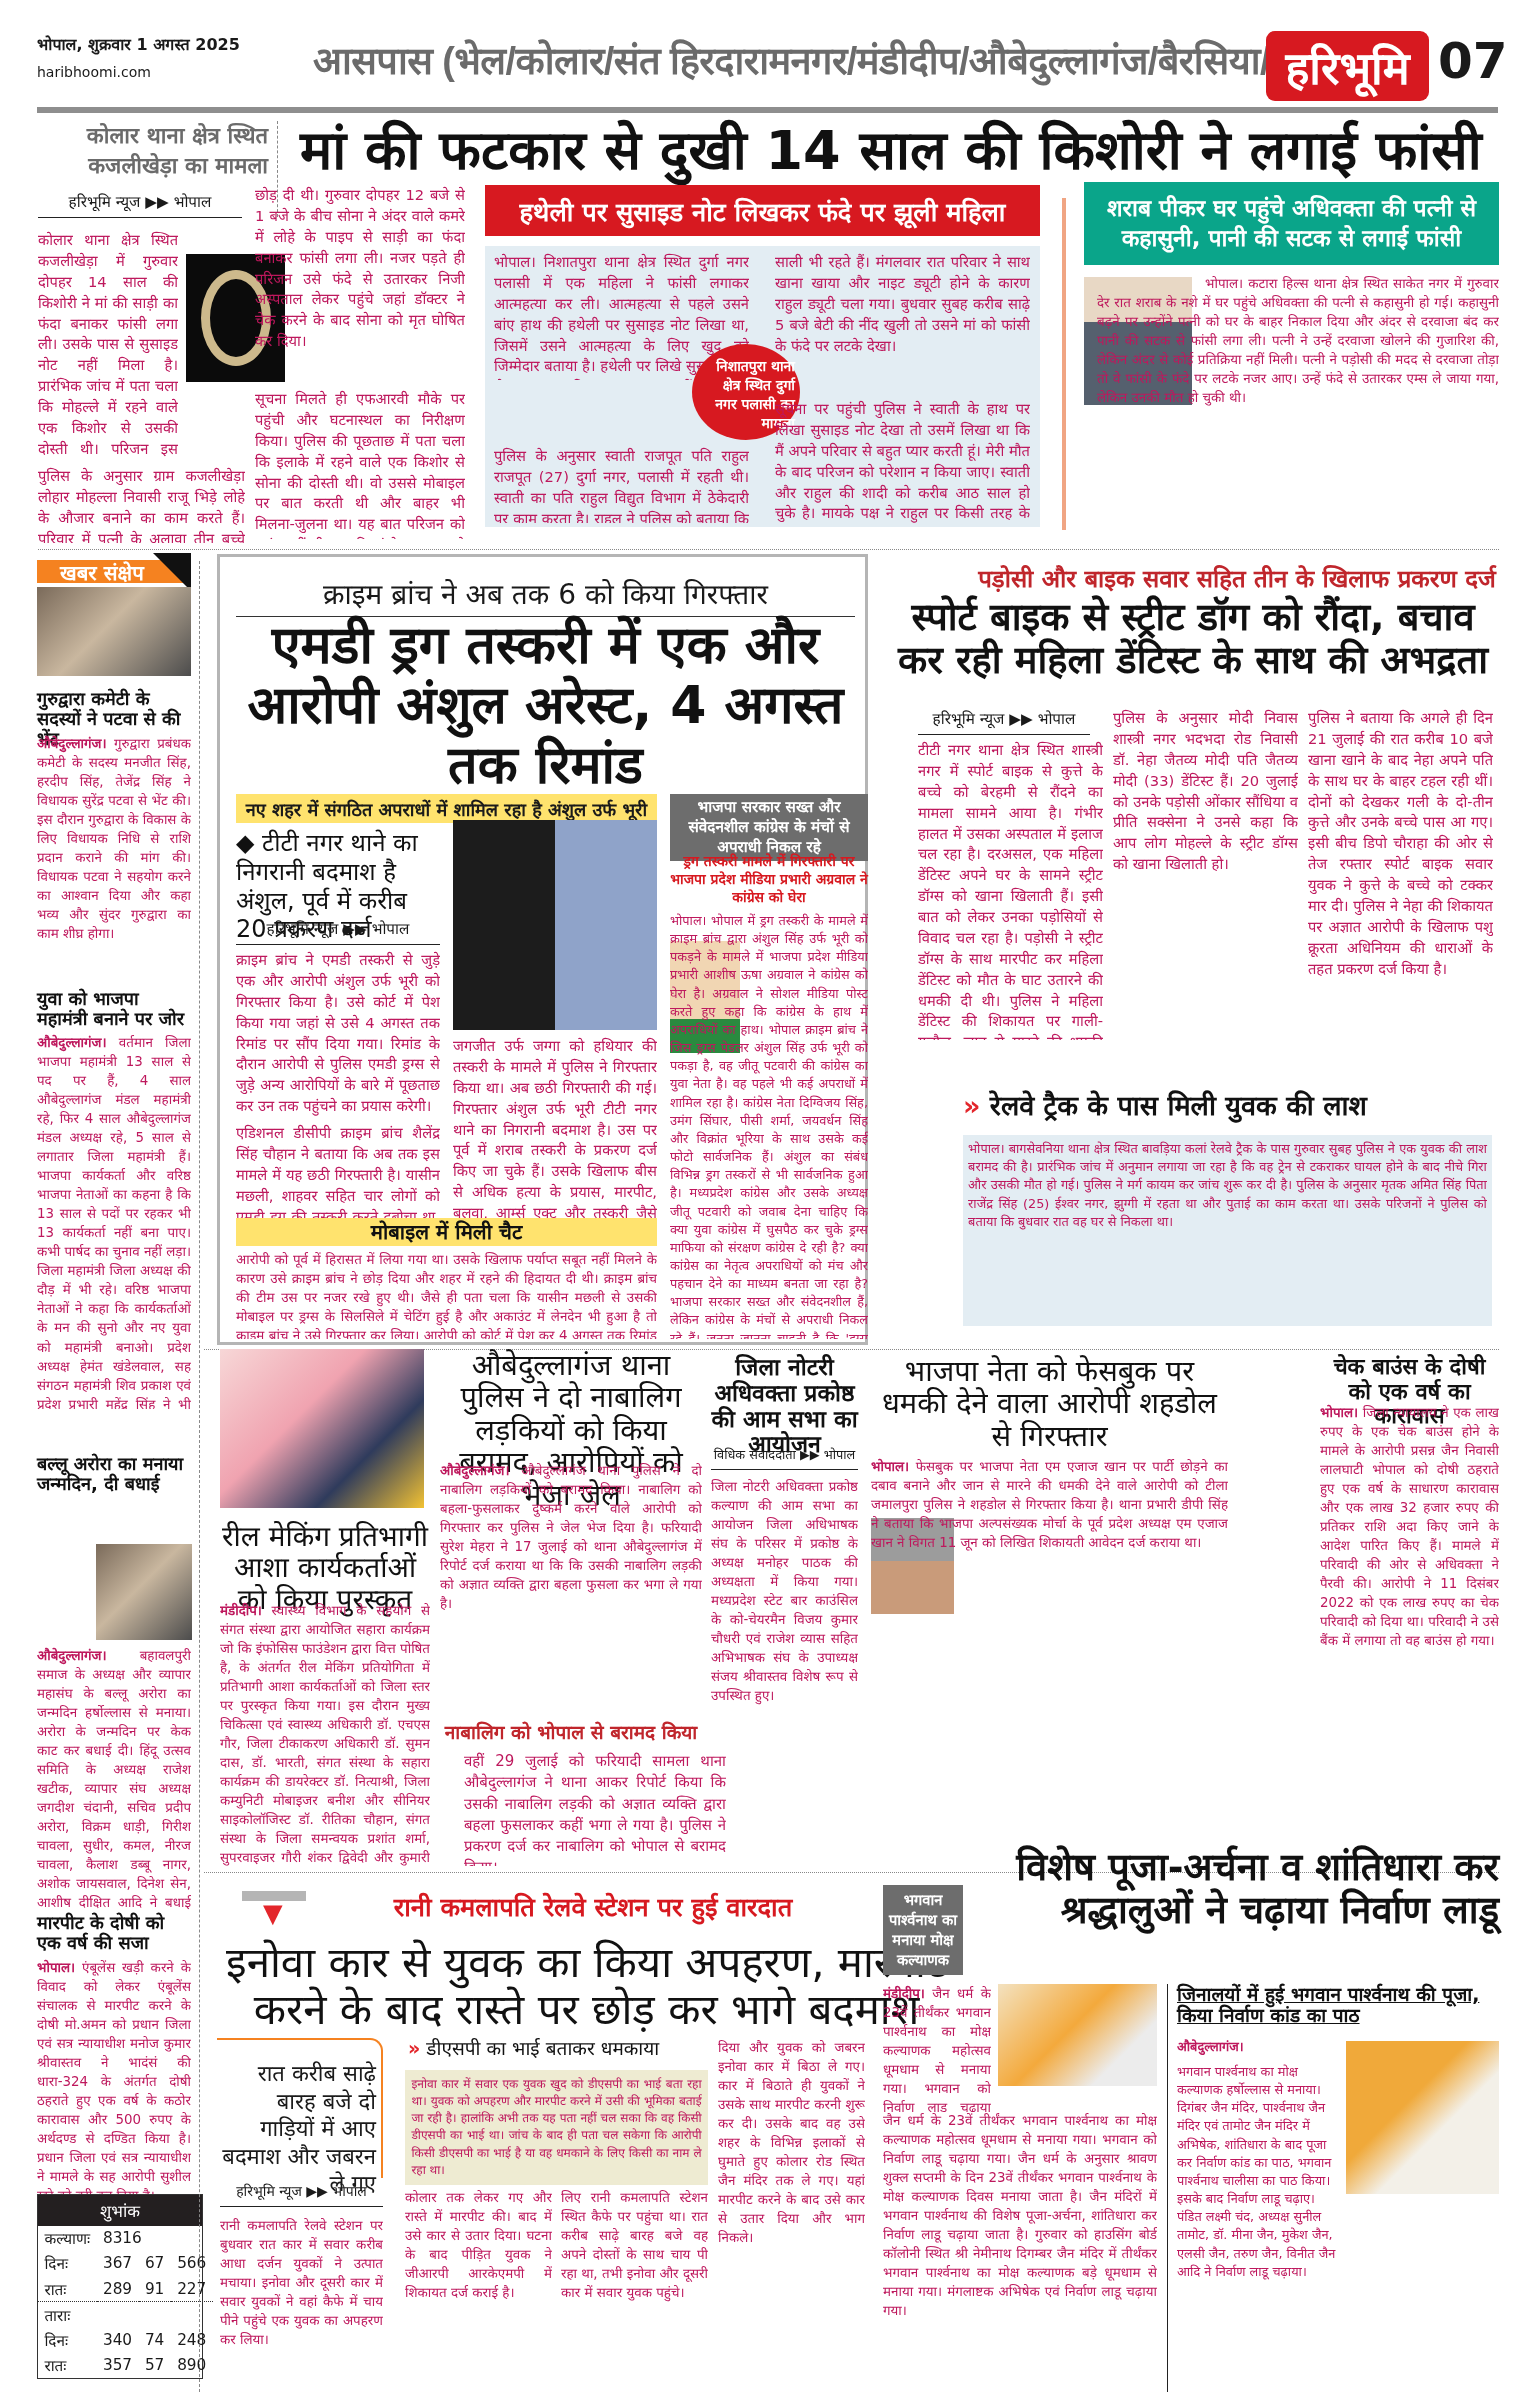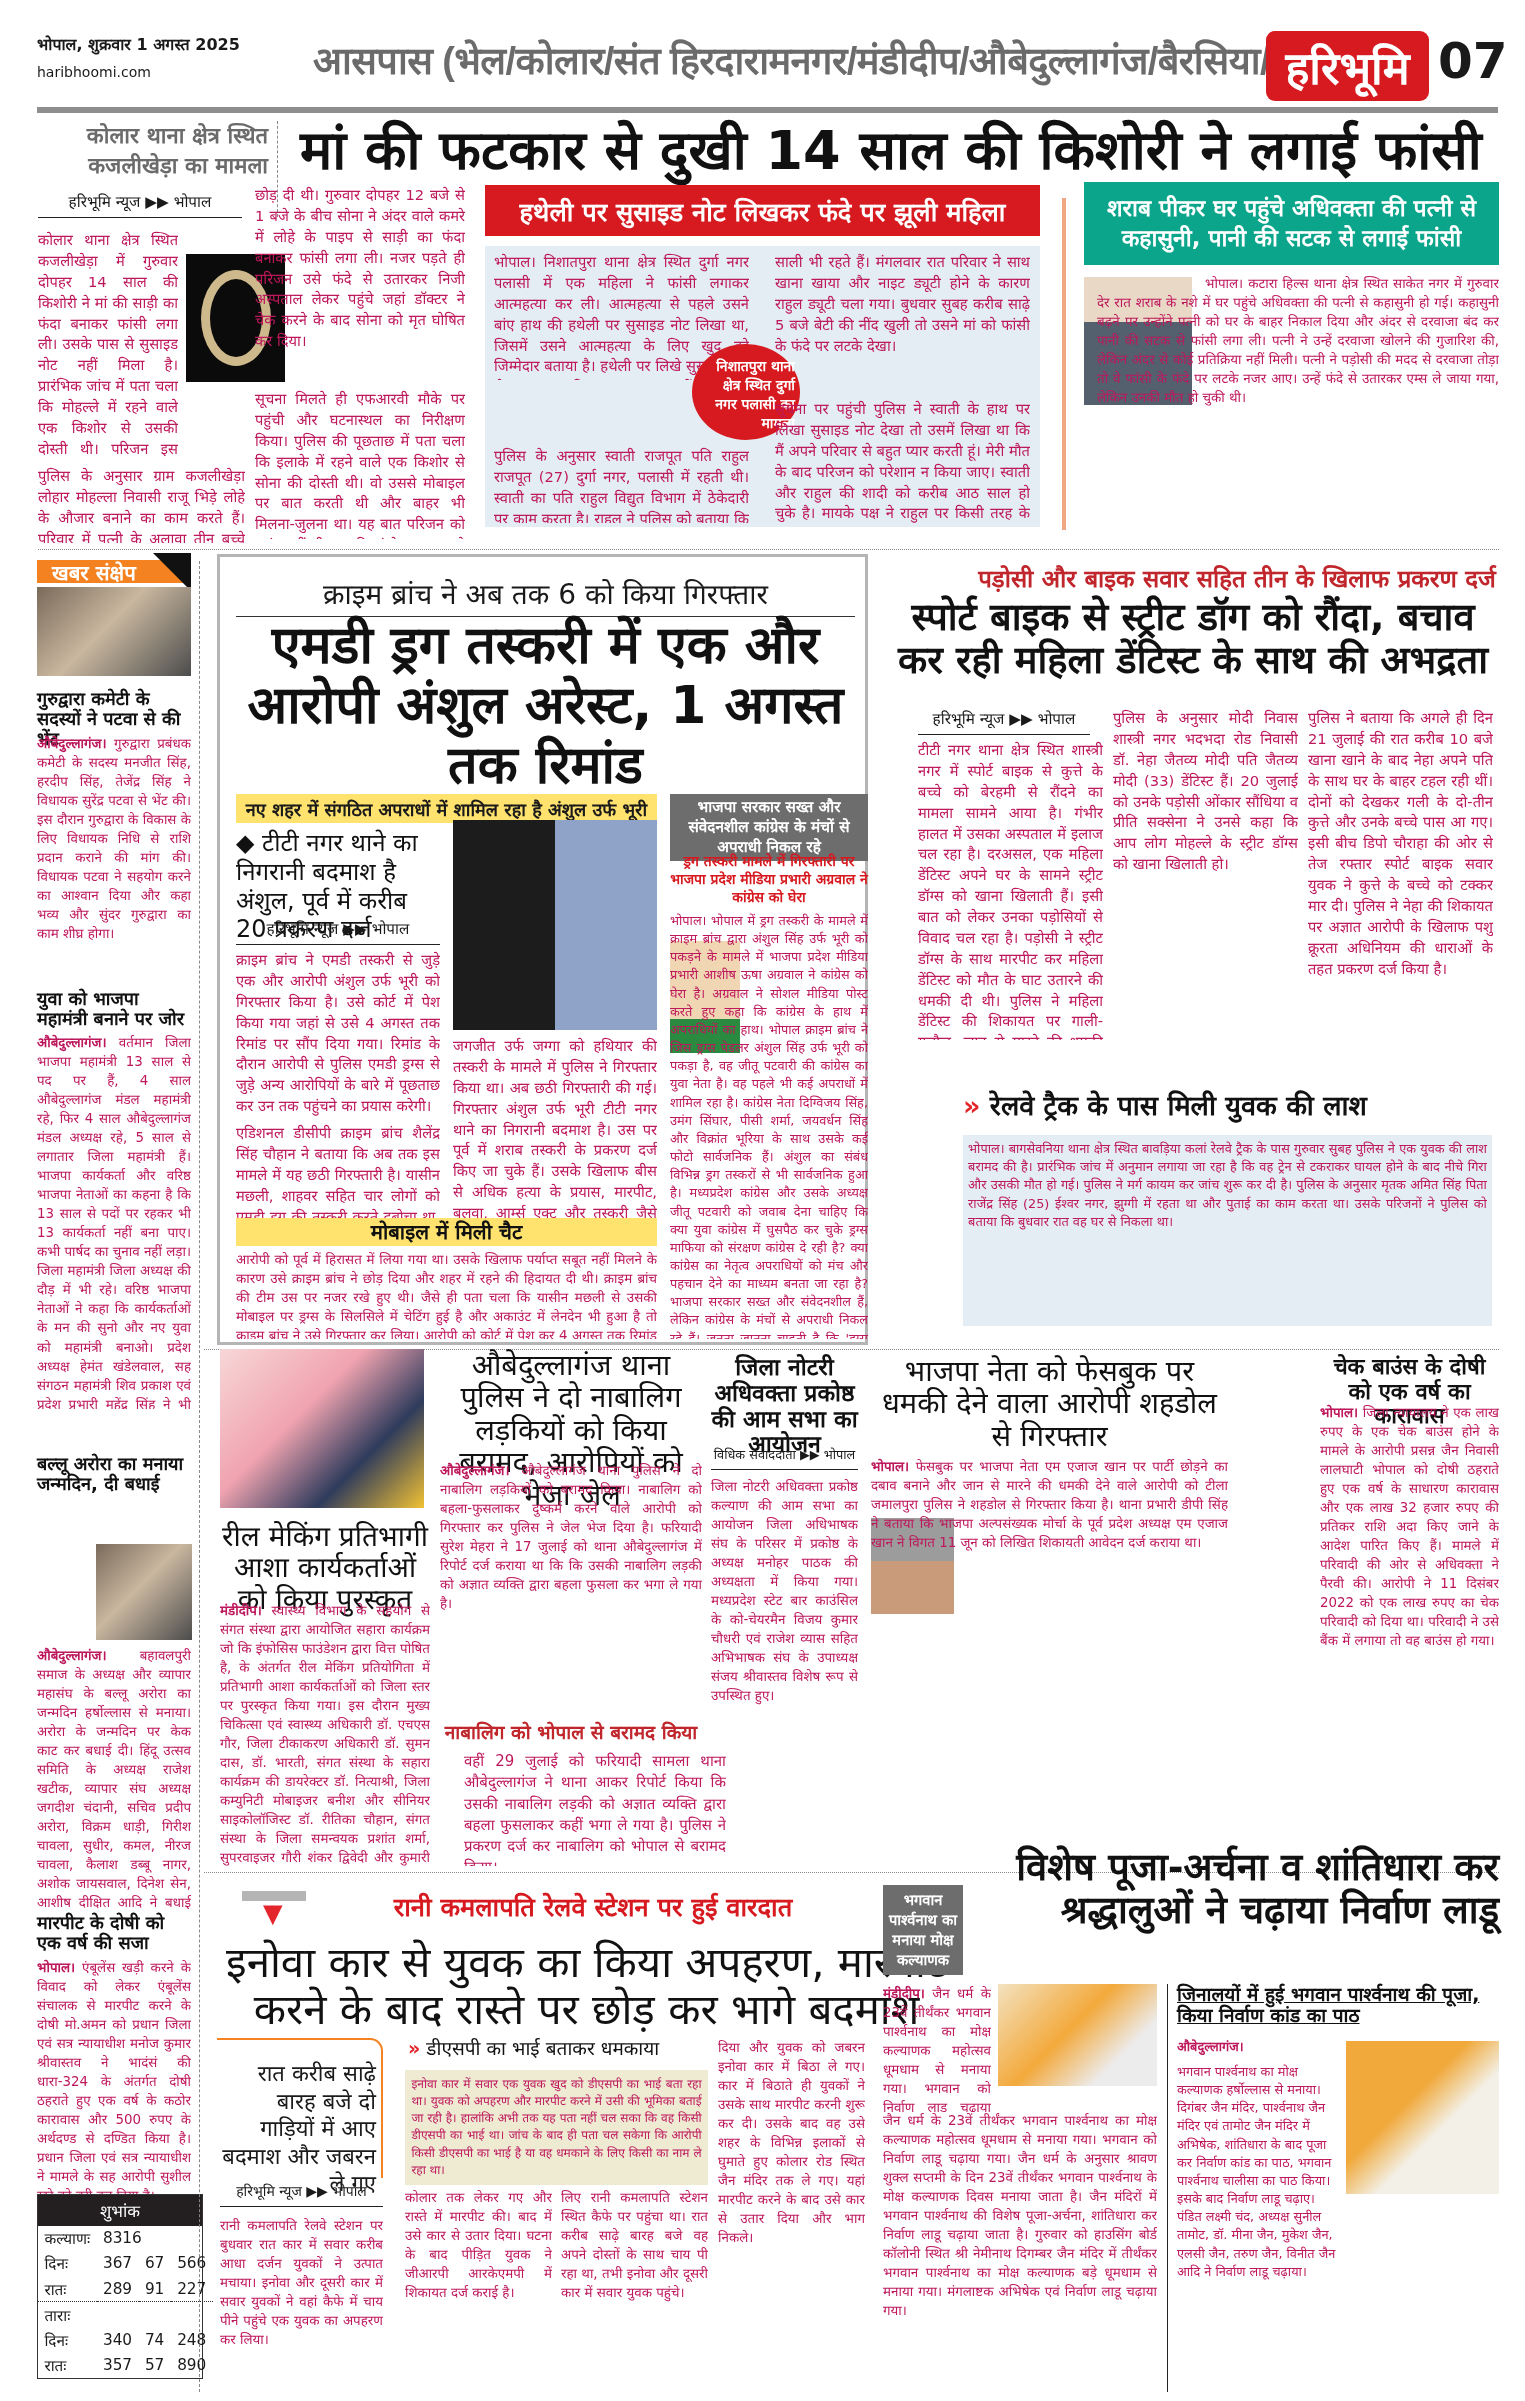--- a/index.html
+++ b/index.html
@@ -66,21 +66,21 @@
 <div class="abs body" style="left:775px;top:252px;width:255px;height:144px;overflow:hidden">साली भी रहते हैं। मंगलवार रात परिवार ने साथ खाना खाया और नाइट ड्यूटी होने के कारण राहुल ड्यूटी चला गया। बुधवार सुबह करीब साढ़े 5 बजे बेटी की नींद खुली तो उसने मां को फांसी के फंदे पर लटके देखा।</div>
 <div class="abs body" style="left:775px;top:399px;width:255px;height:124px;overflow:hidden">सूचना पर पहुंची पुलिस ने स्वाती के हाथ पर लिखा सुसाइड नोट देखा तो उसमें लिखा था कि मैं अपने परिवार से बहुत प्यार करती हूं। मेरी मौत के बाद परिजन को परेशान न किया जाए। स्वाती और राहुल की शादी को करीब आठ साल हो चुके है। मायके पक्ष ने राहुल पर किसी तरह के आरोप नहीं लगाए है।</div>
 
 <div class="abs" style="left:1062px;top:198px;width:3.8px;height:332px;background:#f0a583"></div>
 <div class="abs greenbar" style="left:1084px;top:182px;width:415px;height:83px;font-size:23px;padding:0 7.7px">शराब पीकर घर पहुंचे अधिवक्ता की पत्नी से कहासुनी, पानी की सटक से लगाई फांसी</div>
 <div class="abs photo" style="left:1084px;top:277px;width:108px;height:128px;background:linear-gradient(180deg,#e8d8c5 0 35%,#55606e 35%)"></div>
 <div class="abs body" style="left:1097px;top:274px;width:402px;height:255px;overflow:hidden;font-size:13.4px;text-indent:108px">भोपाल। कटारा हिल्स थाना क्षेत्र स्थित साकेत नगर में गुरुवार देर रात शराब के नशे में घर पहुंचे अधिवक्ता की पत्नी से कहासुनी हो गई। कहासुनी बढ़ने पर उन्होंने पत्नी को घर के बाहर निकाल दिया और अंदर से दरवाजा बंद कर पानी की सटक से फांसी लगा ली। पत्नी ने उन्हें दरवाजा खोलने की गुजारिश की, लेकिन अंदर से कोई प्रतिक्रिया नहीं मिली। पत्नी ने पड़ोसी की मदद से दरवाजा तोड़ा तो वे फांसी के फंदे पर लटके नजर आए। उन्हें फंदे से उतारकर एम्स ले जाया गया, लेकिन उनकी मौत हो चुकी थी।</div>
 
 <div class="abs dot-h" style="left:38px;top:549px;width:1461px"></div>
 
-<div class="abs orange-tag" style="left:37px;top:560px;width:154px;height:23px;font-size:20.4px;padding-left:15px">
+<div class="abs orange-tag" style="left:37px;top:560px;width:154px;height:23px;font-size:20.4px;padding-left:23px">
     <span>खबर संक्षेप</span>
     <span class="tri"></span>
   </div>
 <div class="abs photo" style="left:37px;top:587px;width:154px;height:89px"></div>
 <div class="abs headline" style="left:37px;top:689px;width:154px;font-size:18px">गुरुद्वारा कमेटी के सदस्यों ने पटवा से की भेंट</div>
 <div class="abs body" style="left:37px;top:734px;width:154px;height:217px;overflow:hidden;font-size:13.4px"><b>औबेदुल्लागंज।</b> <span>गुरुद्वारा प्रबंधक कमेटी के सदस्य मनजीत सिंह, हरदीप सिंह, तेजेंद्र सिंह ने विधायक सुरेंद्र पटवा से भेंट की। इस दौरान गुरुद्वारा के विकास के लिए विधायक निधि से राशि प्रदान कराने की मांग की। विधायक पटवा ने सहयोग करने का आश्वान दिया और कहा भव्य और सुंदर गुरुद्वारा का काम शीघ्र होगा।</span></div>
 
 <div class="abs headline" style="left:37px;top:989px;width:154px;font-size:18px">युवा को भाजपा महामंत्री बनाने पर जोर</div>
 <div class="abs body" style="left:37px;top:1033px;width:154px;height:376px;overflow:hidden;font-size:13.4px"><b>औबेदुल्लागंज।</b> <span>वर्तमान जिला भाजपा महामंत्री 13 साल से पद पर हैं, 4 साल औबेदुल्लागंज मंडल महामंत्री रहे, फिर 4 साल औबेदुल्लागंज मंडल अध्यक्ष रहे, 5 साल से लगातार जिला महामंत्री हैं। भाजपा कार्यकर्ता और वरिष्ठ भाजपा नेताओं का कहना है कि 13 साल से पदों पर रहकर भी 13 कार्यकर्ता नहीं बना पाए। कभी पार्षद का चुनाव नहीं लड़ा। जिला महामंत्री जिला अध्यक्ष की दौड़ में भी रहे। वरिष्ठ भाजपा नेताओं ने कहा कि कार्यकर्ताओं के मन की सुनो और नए युवा को महामंत्री बनाओ। प्रदेश अध्यक्ष हेमंत खंडेलवाल, सह संगठन महामंत्री शिव प्रकाश एवं प्रदेश प्रभारी महेंद्र सिंह ने भी कहां कि अच्छे और संगठन को मजबूत बनाने वाले को जिले में पद दें, जिससे पार्टी मजबूत और सक्रिय रहे।</span></div>
 
@@ -127,21 +127,21 @@
           <td>890</td>
         </tr>
   </tbody>
     </table>
 </div>
 
 <div class="abs dash-v" style="left:199px;top:561px;height:1831px"></div>
 
 <div class="abs" style="left:217px;top:554px;width:651px;height:791px;border:3.2px solid #b5b5b5"></div>
 <div class="abs" style="left:236px;top:574px;width:619px;font-size:28px;text-align:center;border-bottom:1.9px solid #333;padding-bottom:3.8px">क्राइम ब्रांच ने अब तक 6 को किया गिरफ्तार</div>
-<div class="abs headline" style="left:236px;top:616px;width:619px;font-size:52px;text-align:center;line-height:1.15">एमडी ड्रग तस्करी में एक और आरोपी अंशुल अरेस्ट, 1 अगस्त तक रिमांड</div>
+<div class="abs headline" style="left:236px;top:616px;width:619px;font-size:52px;text-align:center;line-height:1.15">एमडी ड्रग तस्करी में एक और आरोपी अंशुल अरेस्ट, 4 अगस्त तक रिमांड</div>
 <div class="abs yellow" style="left:236px;top:794px;width:421px;font-size:18px;font-weight:bold;text-align:center;padding:2.6px">नए शहर में संगठित अपराधों में शामिल रहा है अंशुल उर्फ भूरी</div>
 <div class="abs" style="left:236px;top:829px;width:204px;font-size:24px;line-height:1.2;color:#111">◆ टीटी नगर थाने का निगरानी बदमाश है अंशुल, पूर्व में करीब 20 प्रकरण दर्ज</div>
 <div class="abs byline" style="left:236px;top:918px;width:204px">हरिभूमि न्यूज ▶▶ भोपाल</div>
 <div class="abs photo" style="left:453px;top:820px;width:204px;height:210px;background:linear-gradient(90deg,#1c1c1c 0 50%,#8fa3c9 50%)"></div>
 <div class="abs body" style="left:236px;top:950px;width:204px;height:172px;overflow:hidden">क्राइम ब्रांच ने एमडी तस्करी से जुड़े एक और आरोपी अंशुल उर्फ भूरी को गिरफ्तार किया है। उसे कोर्ट में पेश किया गया जहां से उसे 4 अगस्त तक रिमांड पर सौंप दिया गया। रिमांड के दौरान आरोपी से पुलिस एमडी ड्रग्स से जुड़े अन्य आरोपियों के बारे में पूछताछ कर उन तक पहुंचने का प्रयास करेगी।</div>
 <div class="abs body" style="left:236px;top:1123px;width:204px;height:96px;overflow:hidden">एडिशनल डीसीपी क्राइम ब्रांच शैलेंद्र सिंह चौहान ने बताया कि अब तक इस मामले में यह छठी गिरफ्तारी है। यासीन मछली, शाहवर सहित चार लोगों को एमडी ड्रग की तस्करी करते दबोचा था, जबकि</div>
 <div class="abs body" style="left:453px;top:1036px;width:204px;height:182px;overflow:hidden">जगजीत उर्फ जग्गा को हथियार की तस्करी के मामले में पुलिस ने गिरफ्तार किया था। अब छठी गिरफ्तारी की गई। गिरफ्तार अंशुल उर्फ भूरी टीटी नगर थाने का निगरानी बदमाश है। उस पर पूर्व में शराब तस्करी के प्रकरण दर्ज किए जा चुके हैं। उसके खिलाफ बीस से अधिक हत्या के प्रयास, मारपीट, बलवा, आर्म्स एक्ट और तस्करी जैसे गंभीर अपराध दर्ज हैं।</div>
 <div class="abs yellow headline" style="left:236px;top:1218px;width:421px;font-size:20.4px;text-align:center;padding:2.6px">मोबाइल में मिली चैट</div>
 <div class="abs body" style="left:236px;top:1250px;width:421px;height:89px;overflow:hidden;font-size:13.4px">आरोपी को पूर्व में हिरासत में लिया गया था। उसके खिलाफ पर्याप्त सबूत नहीं मिलने के कारण उसे क्राइम ब्रांच ने छोड़ दिया और शहर में रहने की हिदायत दी थी। क्राइम ब्रांच की टीम उस पर नजर रखे हुए थी। जैसे ही पता चला कि यासीन मछली से उसकी मोबाइल पर ड्रग्स के सिलसिले में चेटिंग हुई है और अकाउंट में लेनदेन भी हुआ है तो क्राइम ब्रांच ने उसे गिरफ्तार कर लिया। आरोपी को कोर्ट में पेश कर 4 अगस्त तक रिमांड पर लिया गया है।</div>
 

